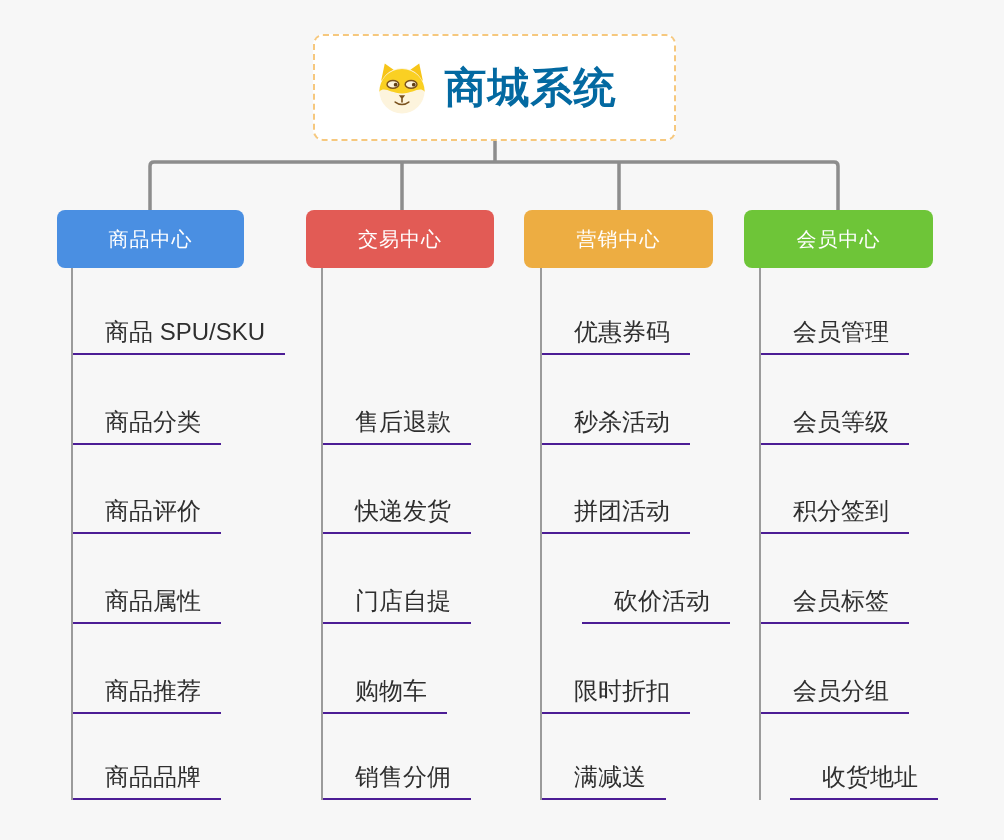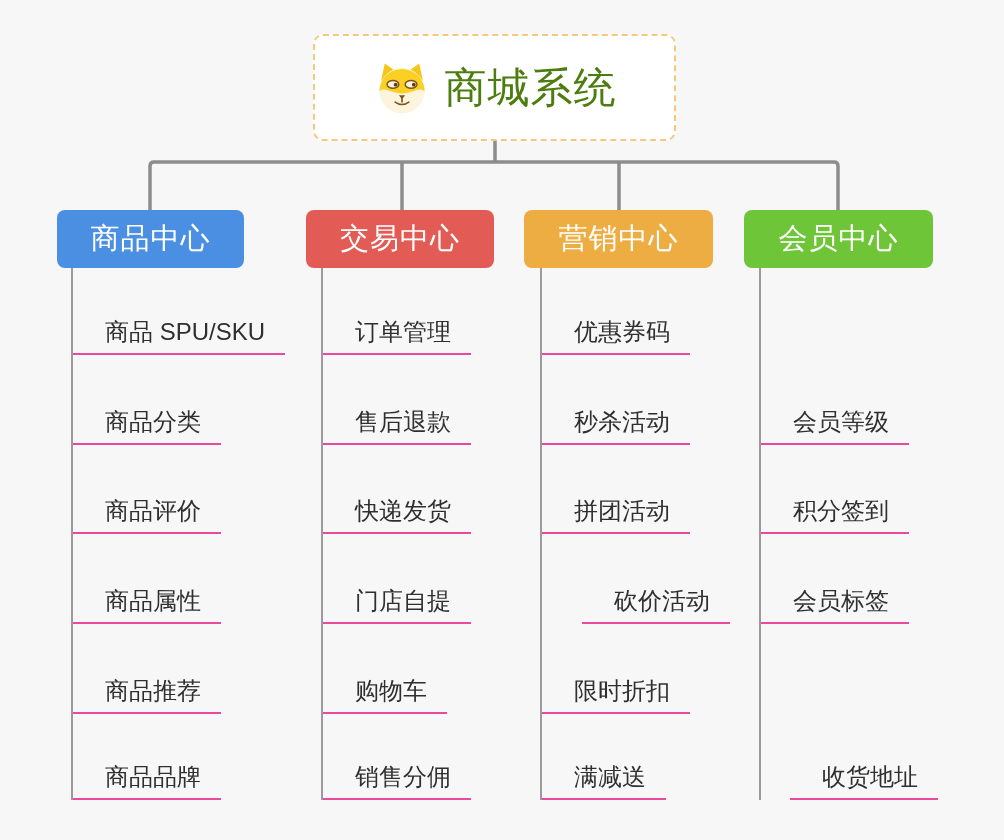--- a/index.html
+++ b/index.html
@@ -15,39 +15,39 @@
     box-sizing:border-box;display:flex;align-items:center;justify-content:center;gap:14px;
   }
   .root-title{font-size:42px;color:#f2a842;letter-spacing:1px;}
   
   .connectors{position:absolute;left:0;top:0;width:1004px;height:840px;pointer-events:none;}
   .connectors path{fill:none;stroke:#8d8d8d;stroke-width:3.5;}
   
   .branch-header{
     position:absolute;top:210px;height:58px;border-radius:8px;
     display:flex;align-items:center;justify-content:center;
-    color:#ffffff;font-size:29px;letter-spacing:1px;
+    color:#ffffff;font-size:20px;letter-spacing:1px;
   }
   .bh-0{left:57px;width:187px;}
   .bh-1{left:306px;width:188px;}
   .bh-2{left:524px;width:189px;}
   .bh-3{left:744px;width:189px;}
   
   .branch-leaves{
     position:absolute;top:268px;height:532px;width:250px;
     border-left:2px solid #9b9b9b;box-sizing:border-box;
   }
   .bl-0{left:71px;}
   .bl-1{left:321px;}
   .bl-2{left:540px;}
   .bl-3{left:759px;}
   .leaf{
     position:absolute;left:0;white-space:nowrap;
     font-size:24px;line-height:32px;color:#2f2f2f;
-    padding:0 20px 5px 32px;border-bottom:2px solid #ec4899;
+    padding:0 20px 5px 32px;border-bottom:2px solid #4c1d95;
     background:transparent;
   }
 </style>
 </head>
 <body style="background: rgb(247, 247, 247);">
 
 <svg class="connectors" viewBox="0 0 1004 840">
   <path class="conn" d="M495,141 L495,162" stroke="#8d8d8d"></path>
   <path class="conn" d="M150,210 L150,166 Q150,162 154,162 L834,162 Q838,162 838,166 L838,210" stroke="#8d8d8d"></path>
   <path class="conn" d="M402,162 L402,210" stroke="#8d8d8d"></path>
@@ -63,21 +63,21 @@
       <path d="M7,36 a25,25 0 0 1 50,0 c-6,-6 -12,2 -25,2 c-13,0 -19,-8 -25,-2 z" fill="#fad023"></path>
       <ellipse cx="22" cy="28" rx="6.5" ry="4.2" fill="#fdf4dd" stroke="#7b531f" stroke-width="1.6"></ellipse>
       <ellipse cx="42" cy="28" rx="6.5" ry="4.2" fill="#fdf4dd" stroke="#7b531f" stroke-width="1.6"></ellipse>
       <circle cx="25" cy="28.3" r="2.1" fill="#5f3e16"></circle>
       <circle cx="45" cy="28.3" r="2.1" fill="#5f3e16"></circle>
       <path d="M28.5,40 h7 l-3.5,4.5 z" fill="#7b531f"></path>
       <path d="M32,44 v3.5" stroke="#7b531f" stroke-width="1.8" fill="none" stroke-linecap="round"></path>
       <path d="M24.5,47.5 q7.5,5.5 15,0" stroke="#7b531f" stroke-width="1.8" fill="none" stroke-linecap="round"></path>
     </svg>
   </span>
-  <span class="root-title" style="color: #4d7c0f;">商城系统</span>
+  <span class="root-title" style="color: #0369a1; font-weight: bold;">商城系统</span>
 </div>
 
 <div class="branch-header bh-0" style="background: rgb(74, 143, 226);">
   <span>商品中心</span>
 </div>
 <div class="branch-header bh-1" style="background: rgb(226, 91, 85);">
   <span>交易中心</span>
 </div>
 <div class="branch-header bh-2" style="background: rgb(237, 173, 66);">
   <span>营销中心</span>
@@ -88,33 +88,34 @@
 
 <div class="branch-leaves bl-0">
     <div class="leaf" style="top: 48px;">商品 SPU/SKU</div>
     <div class="leaf" style="top: 138px;">商品分类</div>
     <div class="leaf" style="top: 227px;">商品评价</div>
     <div class="leaf" style="top: 317px;">商品属性</div>
     <div class="leaf" style="top: 407px;">商品推荐</div>
     <div class="leaf" style="top: 493px;">商品品牌</div>
   </div>
 <div class="branch-leaves bl-1">
-    <div class="leaf" style="top: 48px;">订单管理</div>
     <div class="leaf" style="top: 227px;">快递发货</div>
     <div class="leaf" style="top: 138px;">售后退款</div>
     <div class="leaf" style="top: 407px;">购物车</div>
     <div class="leaf" style="top: 317px;">门店自提</div>
     <div class="leaf" style="top: 493px;">销售分佣</div>
   </div>
 <div class="branch-leaves bl-2">
     <div class="leaf" style="top: 48px;">优惠券码</div>
     <div class="leaf" style="top: 138px;">秒杀活动</div>
     <div class="leaf" style="top: 227px;">拼团活动</div>
     <div class="leaf" style="top: 317px; margin-left: 40px;">砍价活动</div>
     <div class="leaf" style="top: 407px;">限时折扣</div>
     <div class="leaf" style="top: 493px;">满减送</div>
   </div>
 <div class="branch-leaves bl-3">
+    <div class="leaf" style="top: 48px;">会员管理</div>
     <div class="leaf" style="top: 138px;">会员等级</div>
     <div class="leaf" style="top: 227px;">积分签到</div>
     <div class="leaf" style="top: 317px;">会员标签</div>
+    <div class="leaf" style="top: 407px;">会员分组</div>
     <div class="leaf" style="top: 493px; margin-left: 29px;">收货地址</div>
   </div>
 
 </body></html>

